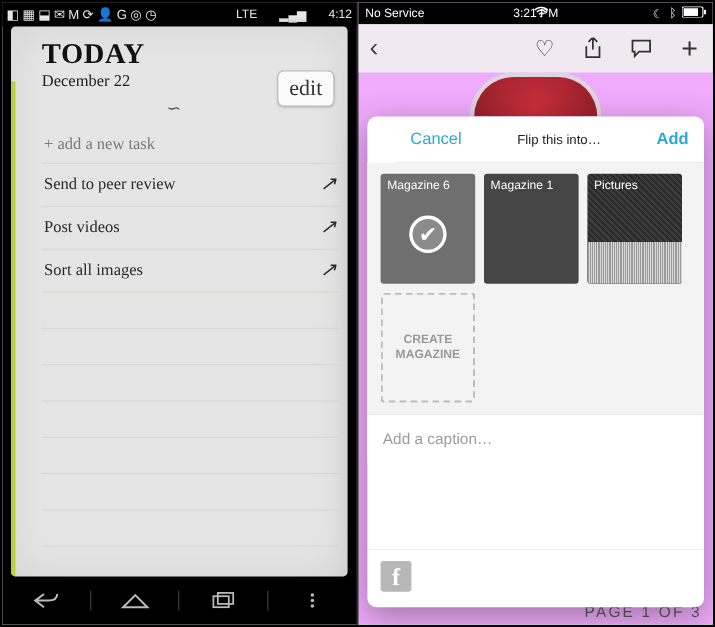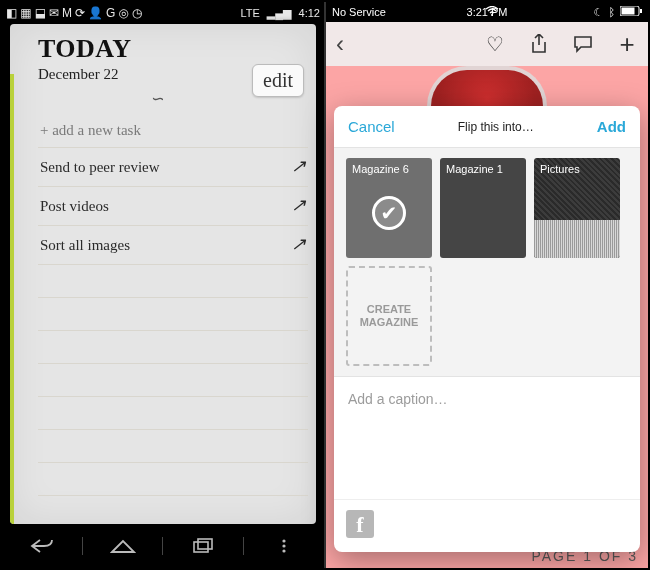--- a/index.html
+++ b/index.html
@@ -6,31 +6,31 @@
 body {
   width: 650px; height: 570px;
   background: #fff;
   font-family: -apple-system, Helvetica, Arial, sans-serif;
   border: 2px solid #000;
   display: flex;
   overflow: hidden;
 }
 .phone { flex: 1; position: relative; }
 .phone.left { border-right: 2px solid #333; background: #000; }
-.phone.right { background: #fca5a5; }
+.phone.right { background: #f0abfc; }
 
 
 .and-status {
   height: 22px; background: #000; color: #e8e8e8;
   display: flex; align-items: center; justify-content: space-between;
   padding: 0 4px; font-size: 11px;
 }
 .and-status .icons { display: flex; gap: 3px; align-items: center; }
 .and-status .icon { font-size: 12px; line-height: 1; }
-.and-status .right-icons { display: flex; gap: 7px; align-items: center; }
+.and-status .right-icons { display: flex; gap: 20px; align-items: center; }
 
 .and-paper {
   position: absolute; top: 22px; left: 8px; right: 8px; bottom: 44px;
   background: #e5e5e5;
   border-radius: 4px;
   box-shadow: 0 0 8px rgba(0,0,0,.6), inset 0 0 40px rgba(0,0,0,.08);
   overflow: hidden;
 }
 .and-edge { position:absolute; top:50px; left:0; bottom:0; width:4px; background:#b9d13b; }
 .and-head { padding: 10px 14px 0 28px; position: relative; }
@@ -88,21 +88,21 @@
 }
 
 .ios-sheet {
   position:absolute; top:104px; left:8px; right:8px; bottom:16px;
   background:#fff; border-radius:8px;
   box-shadow: 0 8px 30px rgba(0,0,0,.35);
   display:flex; flex-direction:column;
 }
 .sheet-head {
   display:flex; align-items:center; justify-content:space-between;
-  padding: 12px 14px; border-bottom:1px solid #e3e3e3;
+  padding: 12px 14px; border-bottom:1px solid #e3e3e3;margin-left:25px;
 }
 .sheet-head .link { color:#2aa8d8; font-size:15px; }
 .sheet-head .title { font-size:12px; color:#222; font-weight:400; }
 .sheet-head .add { font-weight:600; }
 
 .mags { padding: 10px 12px; display:flex; flex-wrap:wrap; gap:8px; background:#f3f3f3; }
 .mag {
   width: 86px; height: 100px; border-radius:3px;
   display:flex; flex-direction:column; color:#fff; font-size:11px;
   position:relative; overflow:hidden;

